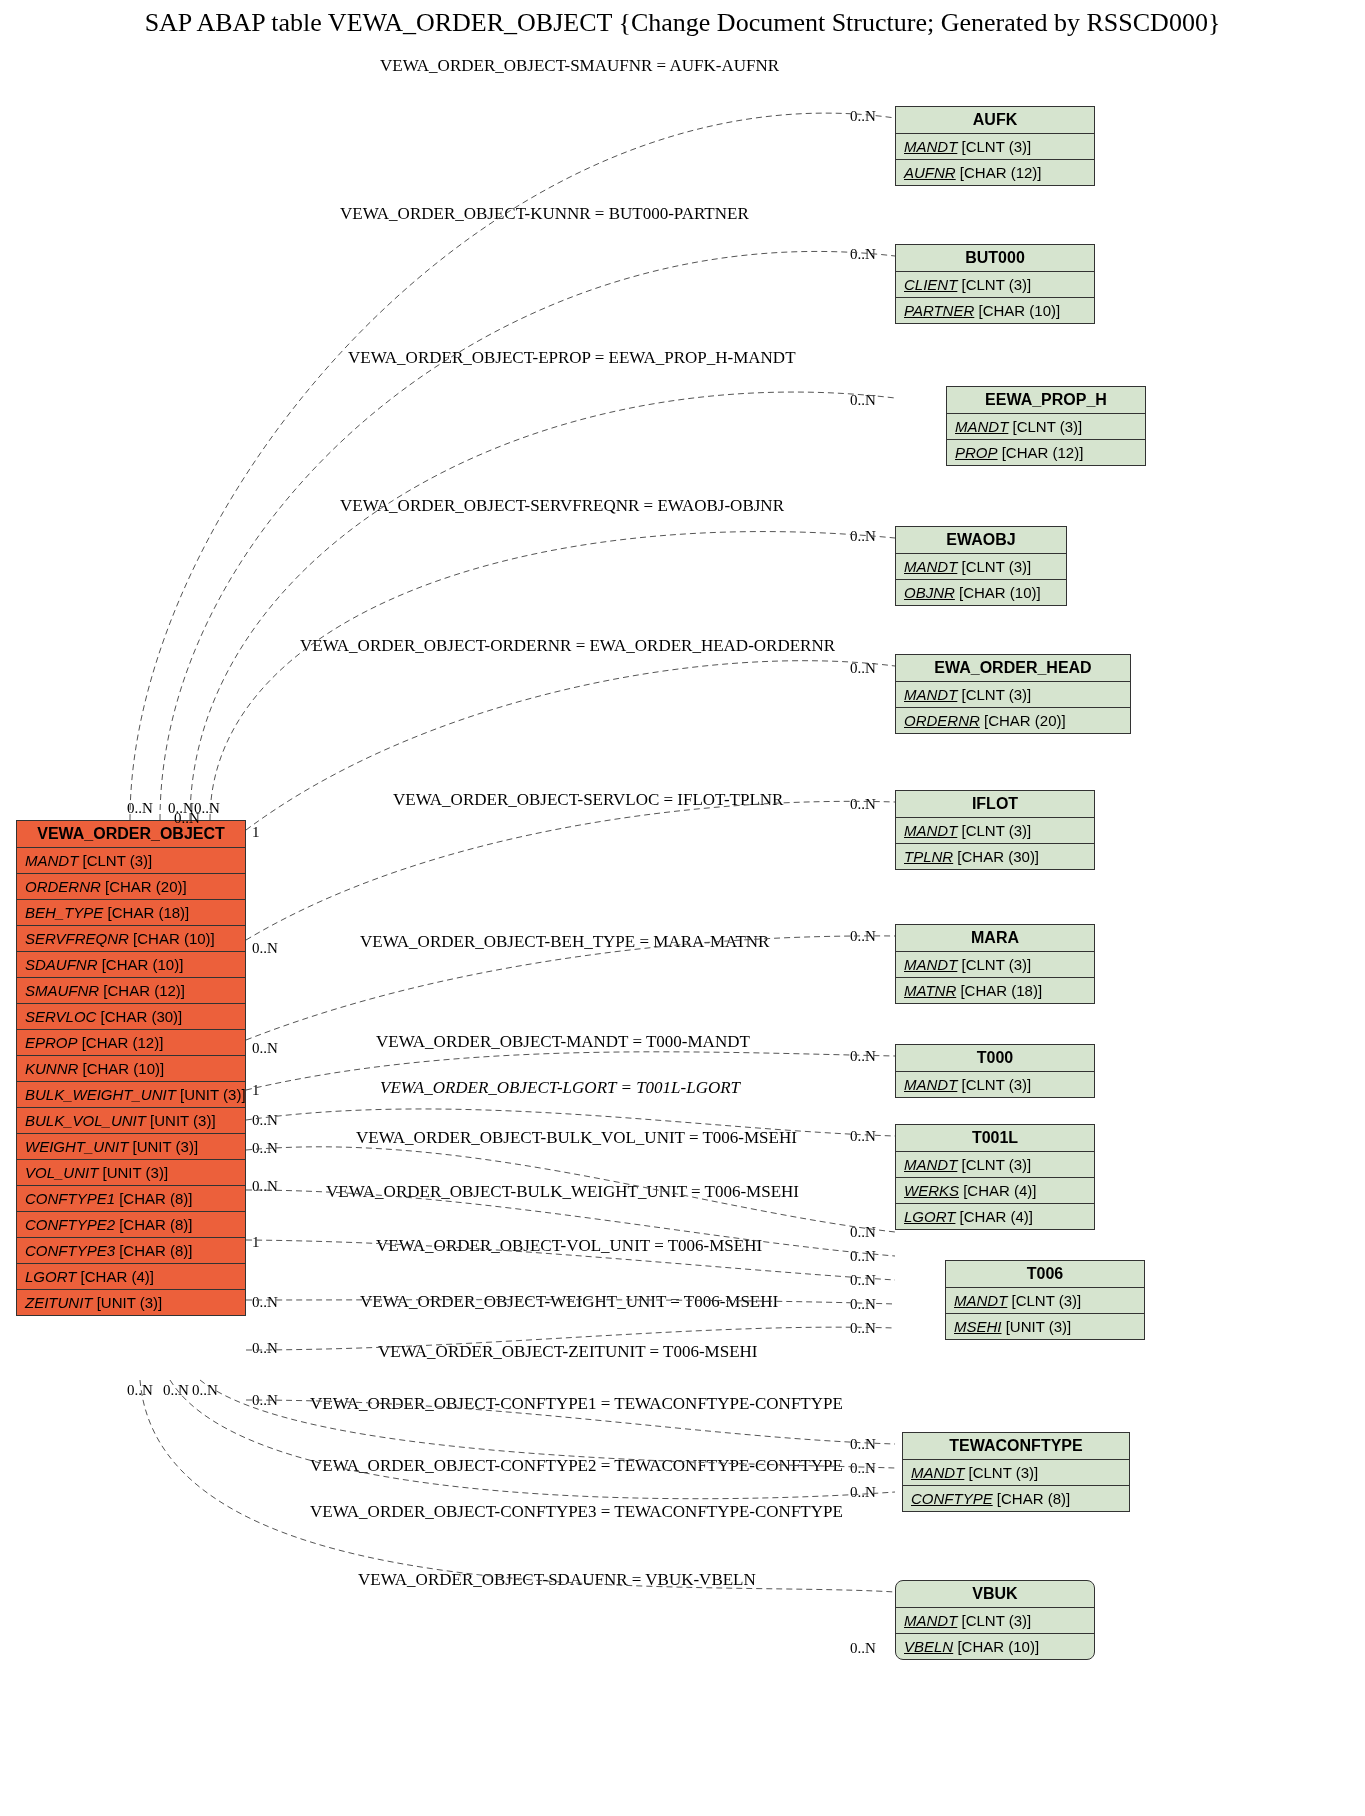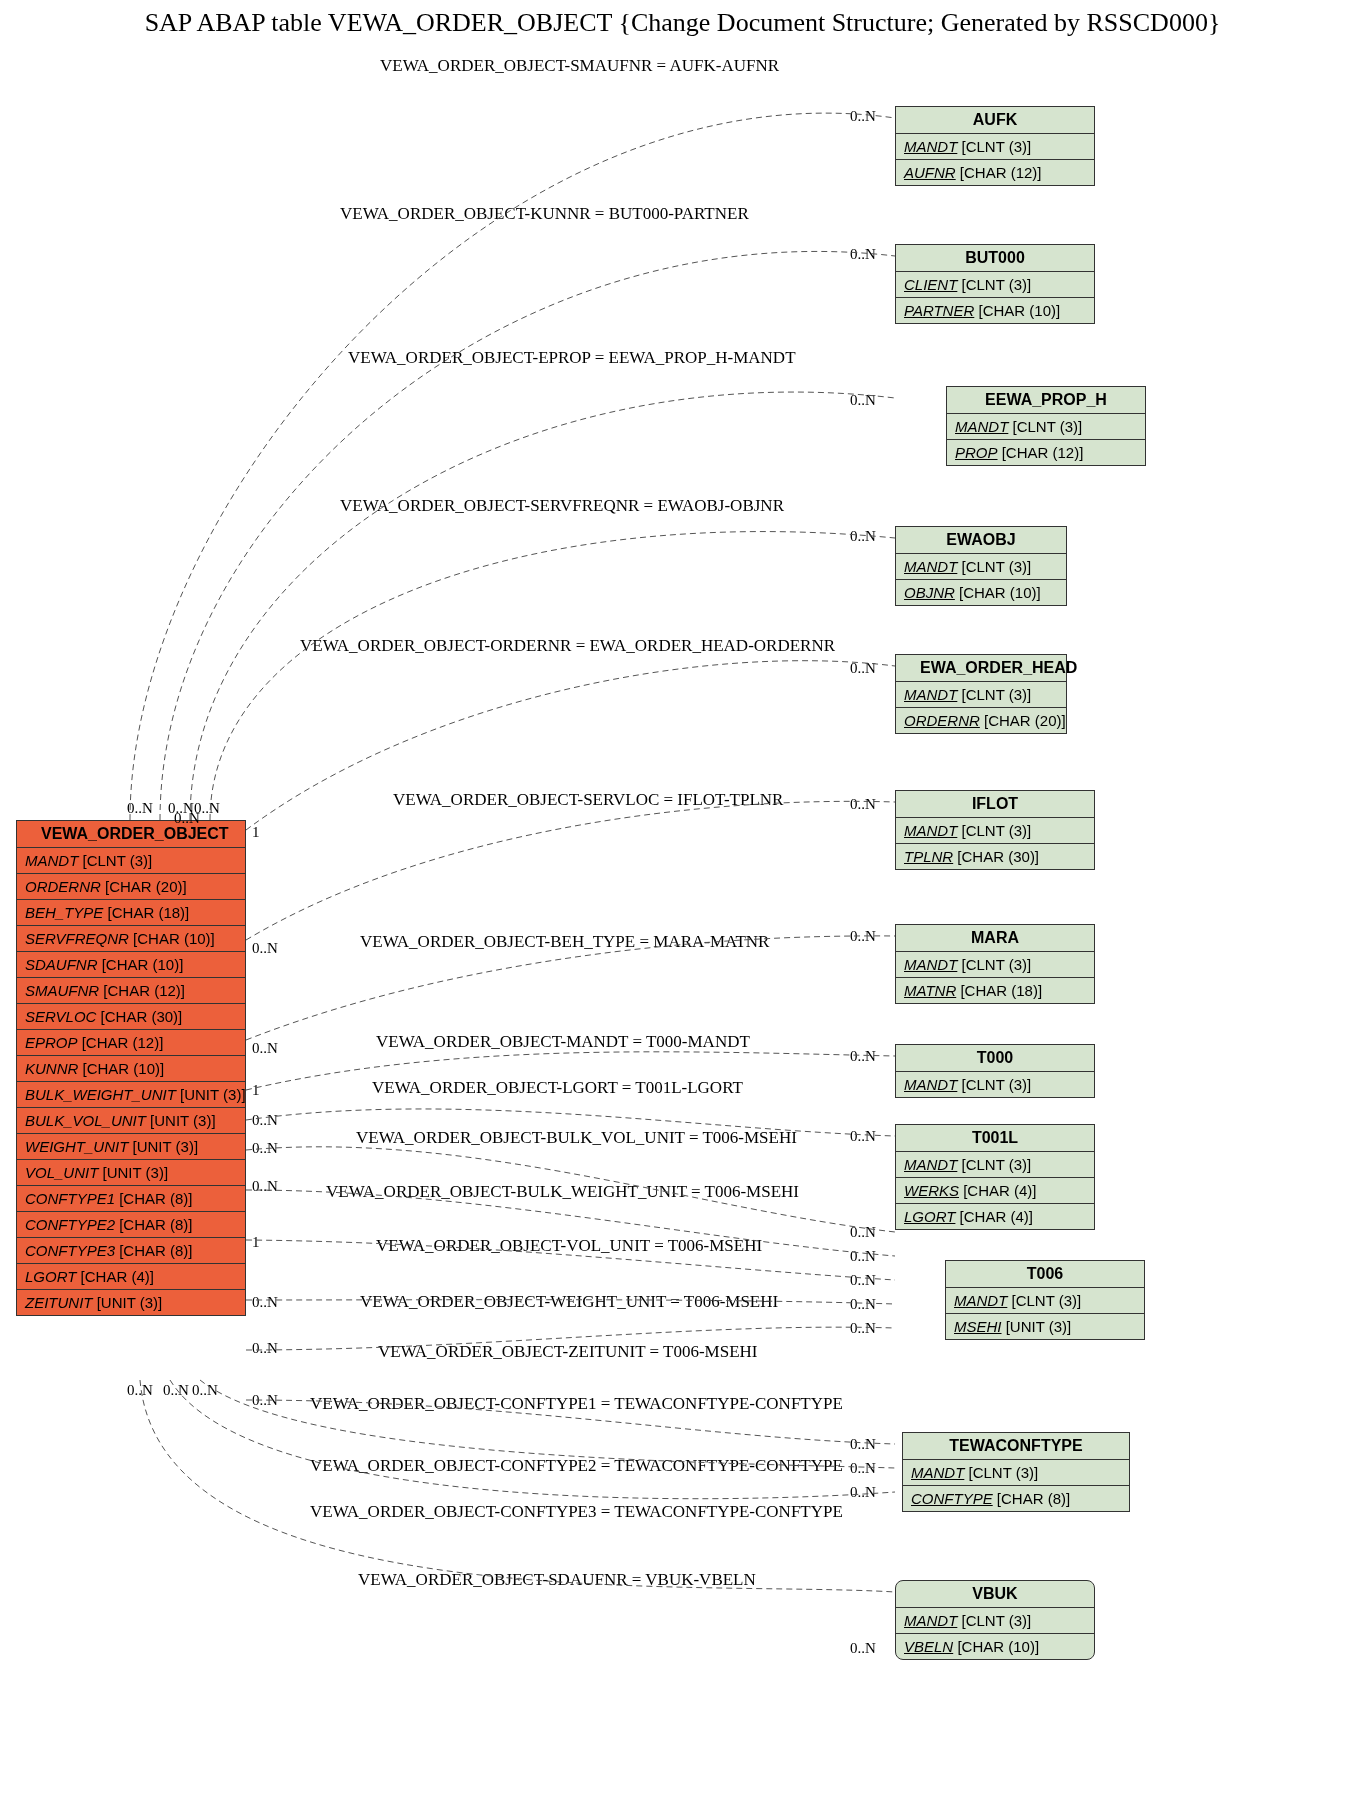--- a/index.html
+++ b/index.html
@@ -28,21 +28,21 @@
     background: #d6e4cf;
     box-sizing: border-box;
   }
   .entity.main {
     background: #ec603b;
   }
   .entity .hdr {
     font-weight: bold;
     text-align: center;
     border-bottom: 1px solid #333;
-    padding: 4px 24px;
+    padding: 4px 10px;
     font-size: 16px;
     white-space: nowrap;
   }
   .entity .row {
     border-bottom: 1px solid #333;
     padding: 4px 8px;
     font-size: 15px;
     white-space: nowrap;
   }
   .entity .row:last-child { border-bottom: none; }
@@ -125,21 +125,21 @@
     <div class="entity" style="left: 946px; top: 386px; width: 200px;">
       <div class="hdr">EEWA_PROP_H</div>
       <div class="row"><span class="fld">MANDT</span> <span class="typ">[CLNT (3)]</span></div>
       <div class="row"><span class="fld">PROP</span> <span class="typ">[CHAR (12)]</span></div>
     </div>
     <div class="entity" style="left: 895px; top: 526px; width: 172px;">
       <div class="hdr">EWAOBJ</div>
       <div class="row"><span class="fld">MANDT</span> <span class="typ">[CLNT (3)]</span></div>
       <div class="row"><span class="fld">OBJNR</span> <span class="typ">[CHAR (10)]</span></div>
     </div>
-    <div class="entity" style="left: 895px; top: 654px; width: 172px;">
+    <div class="entity" style="left: 895px; top: 654px; width: 236px;">
       <div class="hdr">EWA_ORDER_HEAD</div>
       <div class="row"><span class="fld">MANDT</span> <span class="typ">[CLNT (3)]</span></div>
       <div class="row"><span class="fld">ORDERNR</span> <span class="typ">[CHAR (20)]</span></div>
     </div>
     <div class="entity" style="left: 895px; top: 790px; width: 200px;">
       <div class="hdr">IFLOT</div>
       <div class="row"><span class="fld">MANDT</span> <span class="typ">[CLNT (3)]</span></div>
       <div class="row"><span class="fld">TPLNR</span> <span class="typ">[CHAR (30)]</span></div>
     </div>
     <div class="entity" style="left: 895px; top: 924px; width: 200px;">
@@ -176,21 +176,21 @@
 
 <div id="rel-labels">
     <div class="abs-text" style="left: 380px; top: 56px;">VEWA_ORDER_OBJECT-SMAUFNR = AUFK-AUFNR</div>
     <div class="abs-text" style="left: 340px; top: 204px;">VEWA_ORDER_OBJECT-KUNNR = BUT000-PARTNER</div>
     <div class="abs-text" style="left: 348px; top: 348px;">VEWA_ORDER_OBJECT-EPROP = EEWA_PROP_H-MANDT</div>
     <div class="abs-text" style="left: 340px; top: 496px;">VEWA_ORDER_OBJECT-SERVFREQNR = EWAOBJ-OBJNR</div>
     <div class="abs-text" style="left: 300px; top: 636px;">VEWA_ORDER_OBJECT-ORDERNR = EWA_ORDER_HEAD-ORDERNR</div>
     <div class="abs-text" style="left: 370px; top: 790px; margin-left: 23px;">VEWA_ORDER_OBJECT-SERVLOC = IFLOT-TPLNR</div>
     <div class="abs-text" style="left: 360px; top: 932px;">VEWA_ORDER_OBJECT-BEH_TYPE = MARA-MATNR</div>
     <div class="abs-text" style="left: 376px; top: 1032px;">VEWA_ORDER_OBJECT-MANDT = T000-MANDT</div>
-    <div class="abs-text" style="left: 372px; top: 1078px;">VEWA_ORDER_OBJECT-LGORT = T001L-LGORT</div>
+    <div class="abs-text" style="left: 380px; top: 1078px; font-style: italic;">VEWA_ORDER_OBJECT-LGORT = T001L-LGORT</div>
     <div class="abs-text" style="left: 356px; top: 1128px;">VEWA_ORDER_OBJECT-BULK_VOL_UNIT = T006-MSEHI</div>
     <div class="abs-text" style="left: 326px; top: 1182px;">VEWA_ORDER_OBJECT-BULK_WEIGHT_UNIT = T006-MSEHI</div>
     <div class="abs-text" style="left: 376px; top: 1236px;">VEWA_ORDER_OBJECT-VOL_UNIT = T006-MSEHI</div>
     <div class="abs-text" style="left: 360px; top: 1292px;">VEWA_ORDER_OBJECT-WEIGHT_UNIT = T006-MSEHI</div>
     <div class="abs-text" style="left: 378px; top: 1342px;">VEWA_ORDER_OBJECT-ZEITUNIT = T006-MSEHI</div>
     <div class="abs-text" style="left: 310px; top: 1394px;">VEWA_ORDER_OBJECT-CONFTYPE1 = TEWACONFTYPE-CONFTYPE</div>
     <div class="abs-text" style="left: 310px; top: 1456px;">VEWA_ORDER_OBJECT-CONFTYPE2 = TEWACONFTYPE-CONFTYPE</div>
     <div class="abs-text" style="left: 310px; top: 1502px;">VEWA_ORDER_OBJECT-CONFTYPE3 = TEWACONFTYPE-CONFTYPE</div>
     <div class="abs-text" style="left: 358px; top: 1570px;">VEWA_ORDER_OBJECT-SDAUFNR = VBUK-VBELN</div>
   </div>

